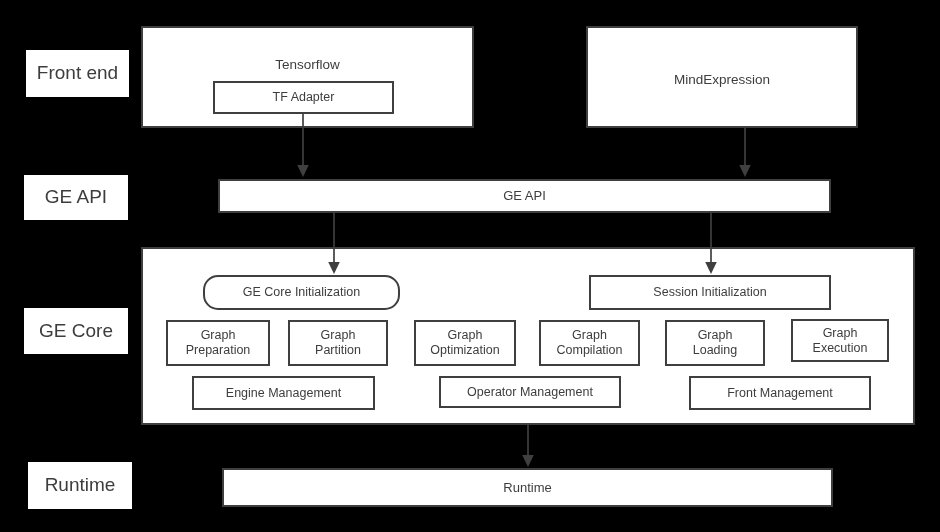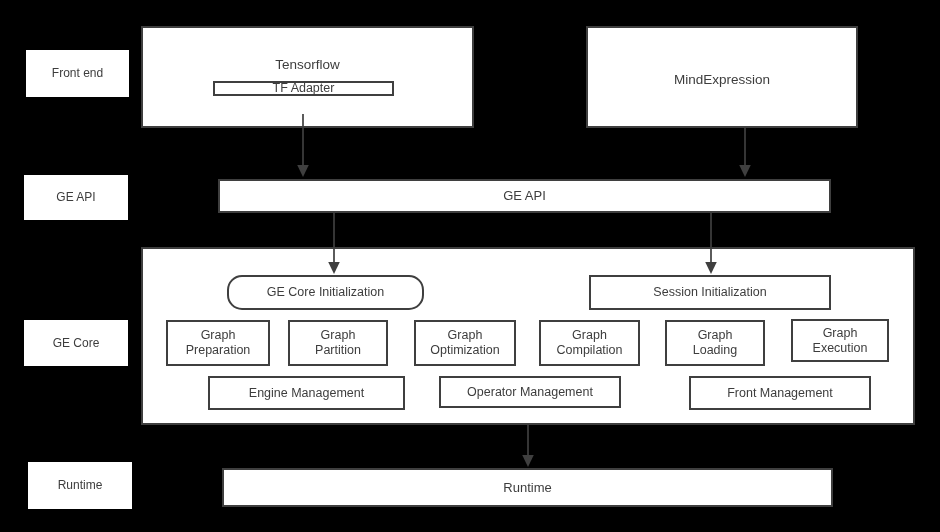--- a/index.html
+++ b/index.html
@@ -23,21 +23,21 @@
     align-items: center;
     justify-content: center;
     text-align: center;
     box-sizing: border-box;
     line-height: 1.18;
     white-space: pre-line;
   }
   
   .layer-label {
     border: none;
-    font-size: 12px;
+    font-size: 19px;
   }
   
   .outlined {
     border: 2px solid #3f3f3f;
   }
   
   .panel {
     position: absolute;
     background: #ffffff;
     border: 2.5px solid #3f3f3f;
@@ -69,39 +69,39 @@
 </style>
 </head>
 <body>
 
 <div id="canvas">
 
   <div class="box layer-label" style="left:26px; top:50px; width:103px; height:47px;">Front end</div>
 
   <div class="box layer-label" style="left:24px; top:175px; width:104px; height:45px;">GE API</div>
 
-  <div class="box layer-label" style="left:24px; top:320px; width:104px; height:46px;">GE Core</div>
+  <div class="box layer-label" style="left:24px; top:308px; width:104px; height:46px;">GE Core</div>
 
   <div class="box layer-label" style="left:28px; top:462px; width:104px; height:47px;">Runtime</div>
 
   <div class="panel" style="left:141px; top:26px; width:333px; height:102px;">
     <div class="panel-title" style="top:29px;">Tensorflow</div>
   </div>
 
-  <div class="box outlined sm" style="left:213px; top:81px; width:181px; height:15px;">TF Adapter</div>
+  <div class="box outlined sm" style="left:213px; top:81px; width:181px; height:33px;">TF Adapter</div>
 
   <div class="panel" style="left:586px; top:26px; width:272px; height:102px;">
     <div class="panel-title" style="top:44px;">MindExpression</div>
   </div>
 
   <div class="box outlined bar-label" style="left:218px; top:179px; width:613px; height:34px;">GE API</div>
 
   <div class="panel" style="left:141px; top:247px; width:774px; height:178px;"></div>
 
-  <div class="box outlined sm" style="left:227px; top:275px; width:197px; height:35px;border-radius:15px;">GE Core Initialization</div>
+  <div class="box outlined sm" style="left:203px; top:275px; width:197px; height:35px;border-radius:15px;">GE Core Initialization</div>
 
   <div class="box outlined sm" style="left:589px; top:275px; width:242px; height:35px;">Session Initialization</div>
 
   <div class="box outlined sm" style="left:166px; top:320px; width:104px; height:46px;">Graph
 Preparation</div>
 
   <div class="box outlined sm" style="left:288px; top:320px; width:100px; height:46px;">Graph
 Partition</div>
 
   <div class="box outlined sm" style="left:414px; top:320px; width:102px; height:46px;">Graph
@@ -109,21 +109,21 @@
 
   <div class="box outlined sm" style="left:539px; top:320px; width:101px; height:46px;">Graph
 Compilation</div>
 
   <div class="box outlined sm" style="left:665px; top:320px; width:100px; height:46px;">Graph
 Loading</div>
 
   <div class="box outlined sm" style="left:791px; top:319px; width:98px; height:43px;">Graph
 Execution</div>
 
-  <div class="box outlined sm" style="left:208px; top:376px; width:197px; height:34px;text-align:right;">Engine Management</div>
+  <div class="box outlined sm" style="left:192px; top:376px; width:183px; height:34px;text-align:right;">Engine Management</div>
 
   <div class="box outlined sm" style="left:439px; top:376px; width:182px; height:32px;">Operator Management</div>
 
   <div class="box outlined sm" style="left:689px; top:376px; width:182px; height:34px;">Front Management</div>
 
   <div class="box outlined bar-label" style="left:222px; top:468px; width:611px; height:39px;">Runtime</div>
 
   <svg id="wires" viewBox="0 0 940 532">
     <defs>
       <marker id="ah" markerWidth="9" markerHeight="9" refX="4.2" refY="4.2" orient="auto" markerUnits="strokeWidth">

